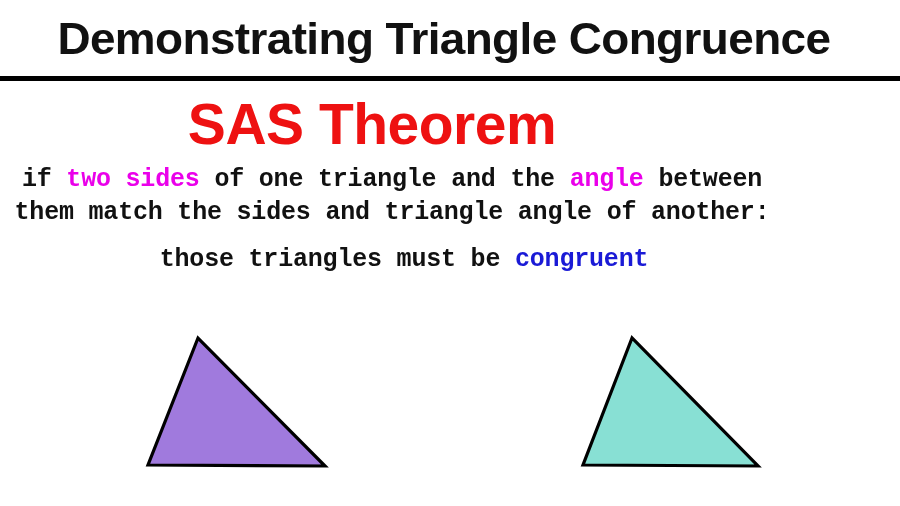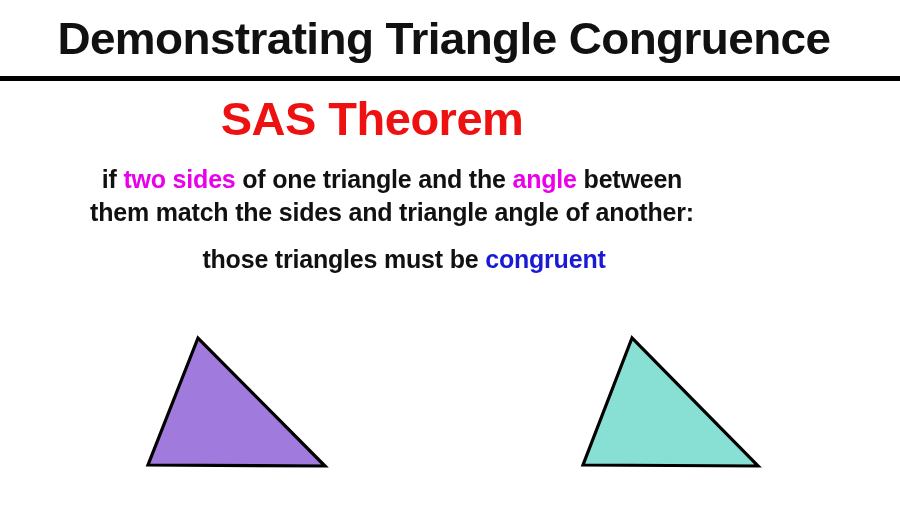--- a/index.html
+++ b/index.html
@@ -56,35 +56,36 @@
     background: #000000;
   }
 
   
   .theorem-heading {
     position: absolute;
     top: 94px;
     left: 0;
     width: 744px;
     text-align: center;
-    font-size: 47px;
+    font-size: 57px;
     font-weight: bold;
     color: #ee1111;
     line-height: 1.08;
     letter-spacing: -0.5px;
     white-space: nowrap;
   }
 
   
   .statement {
     position: absolute;
     top: 163px;
     left: 0;
     width: 784px;
     text-align: center;
+    font-family: Liberation Mono, monospace;
   }
 
   .statement-line {
     font-size: 25px;
     font-weight: bold;
     color: #111111;
     line-height: 1.33;
     white-space: nowrap;
     letter-spacing: -0.2px;
   }

